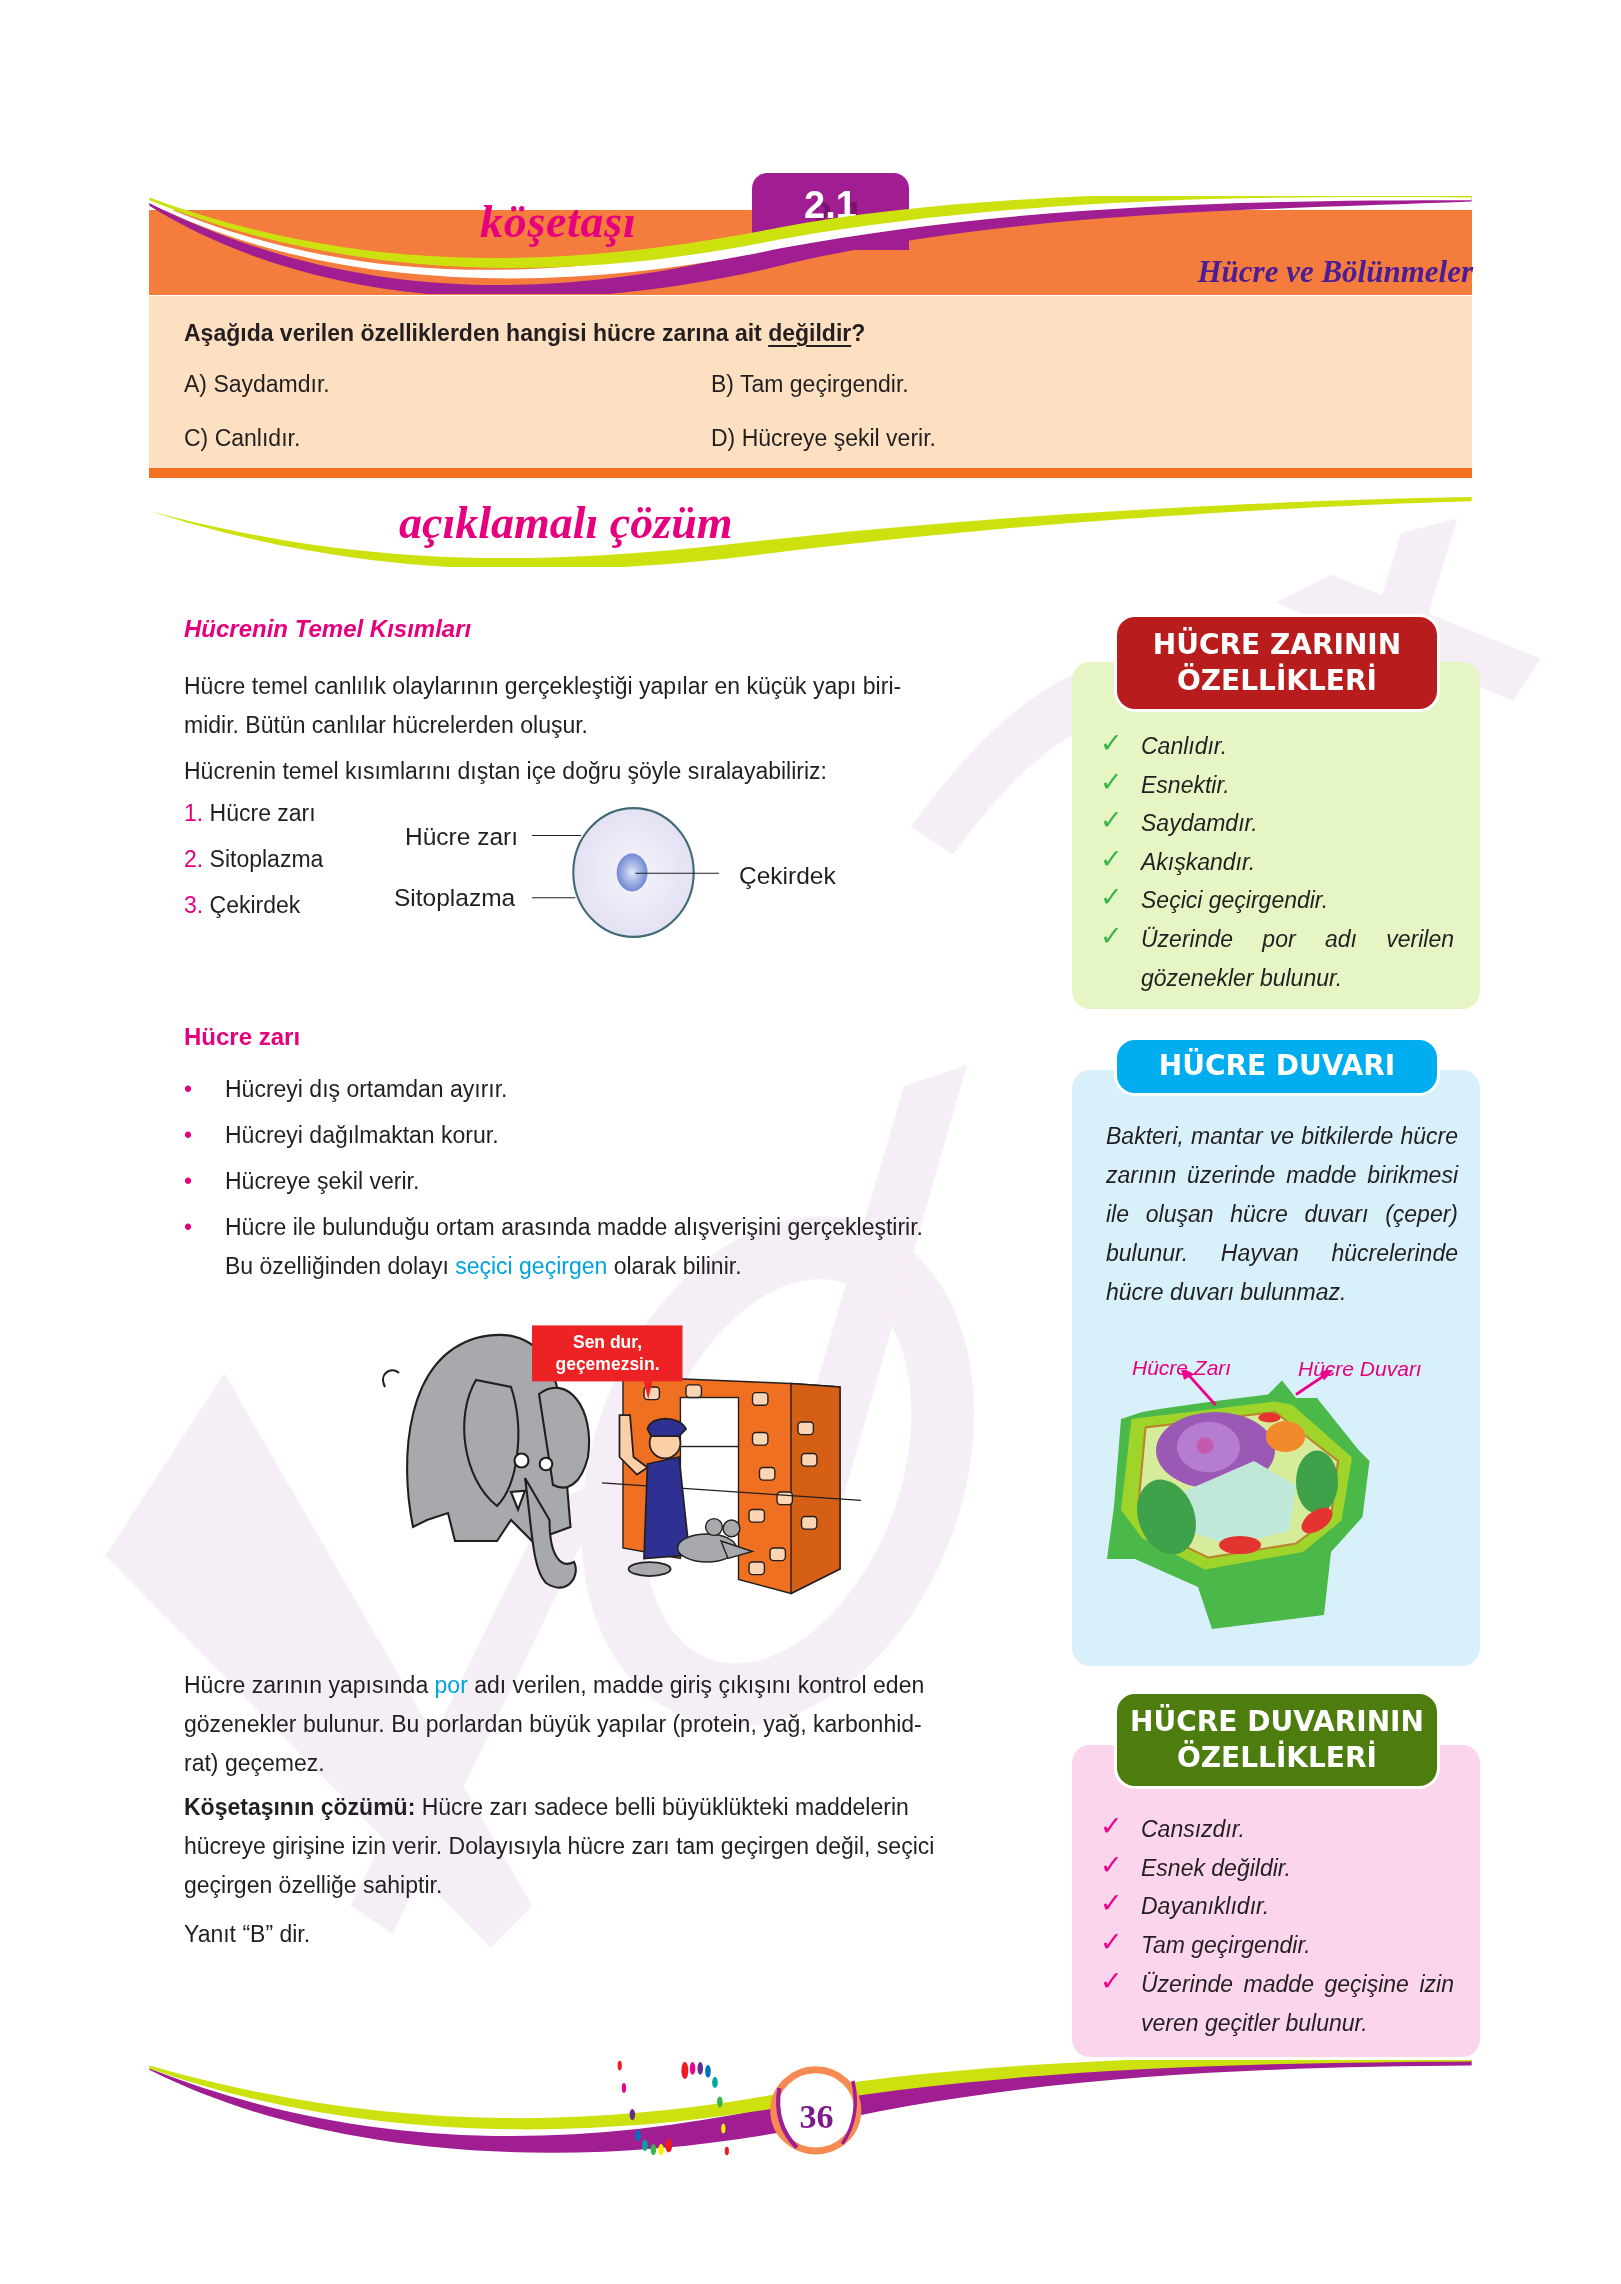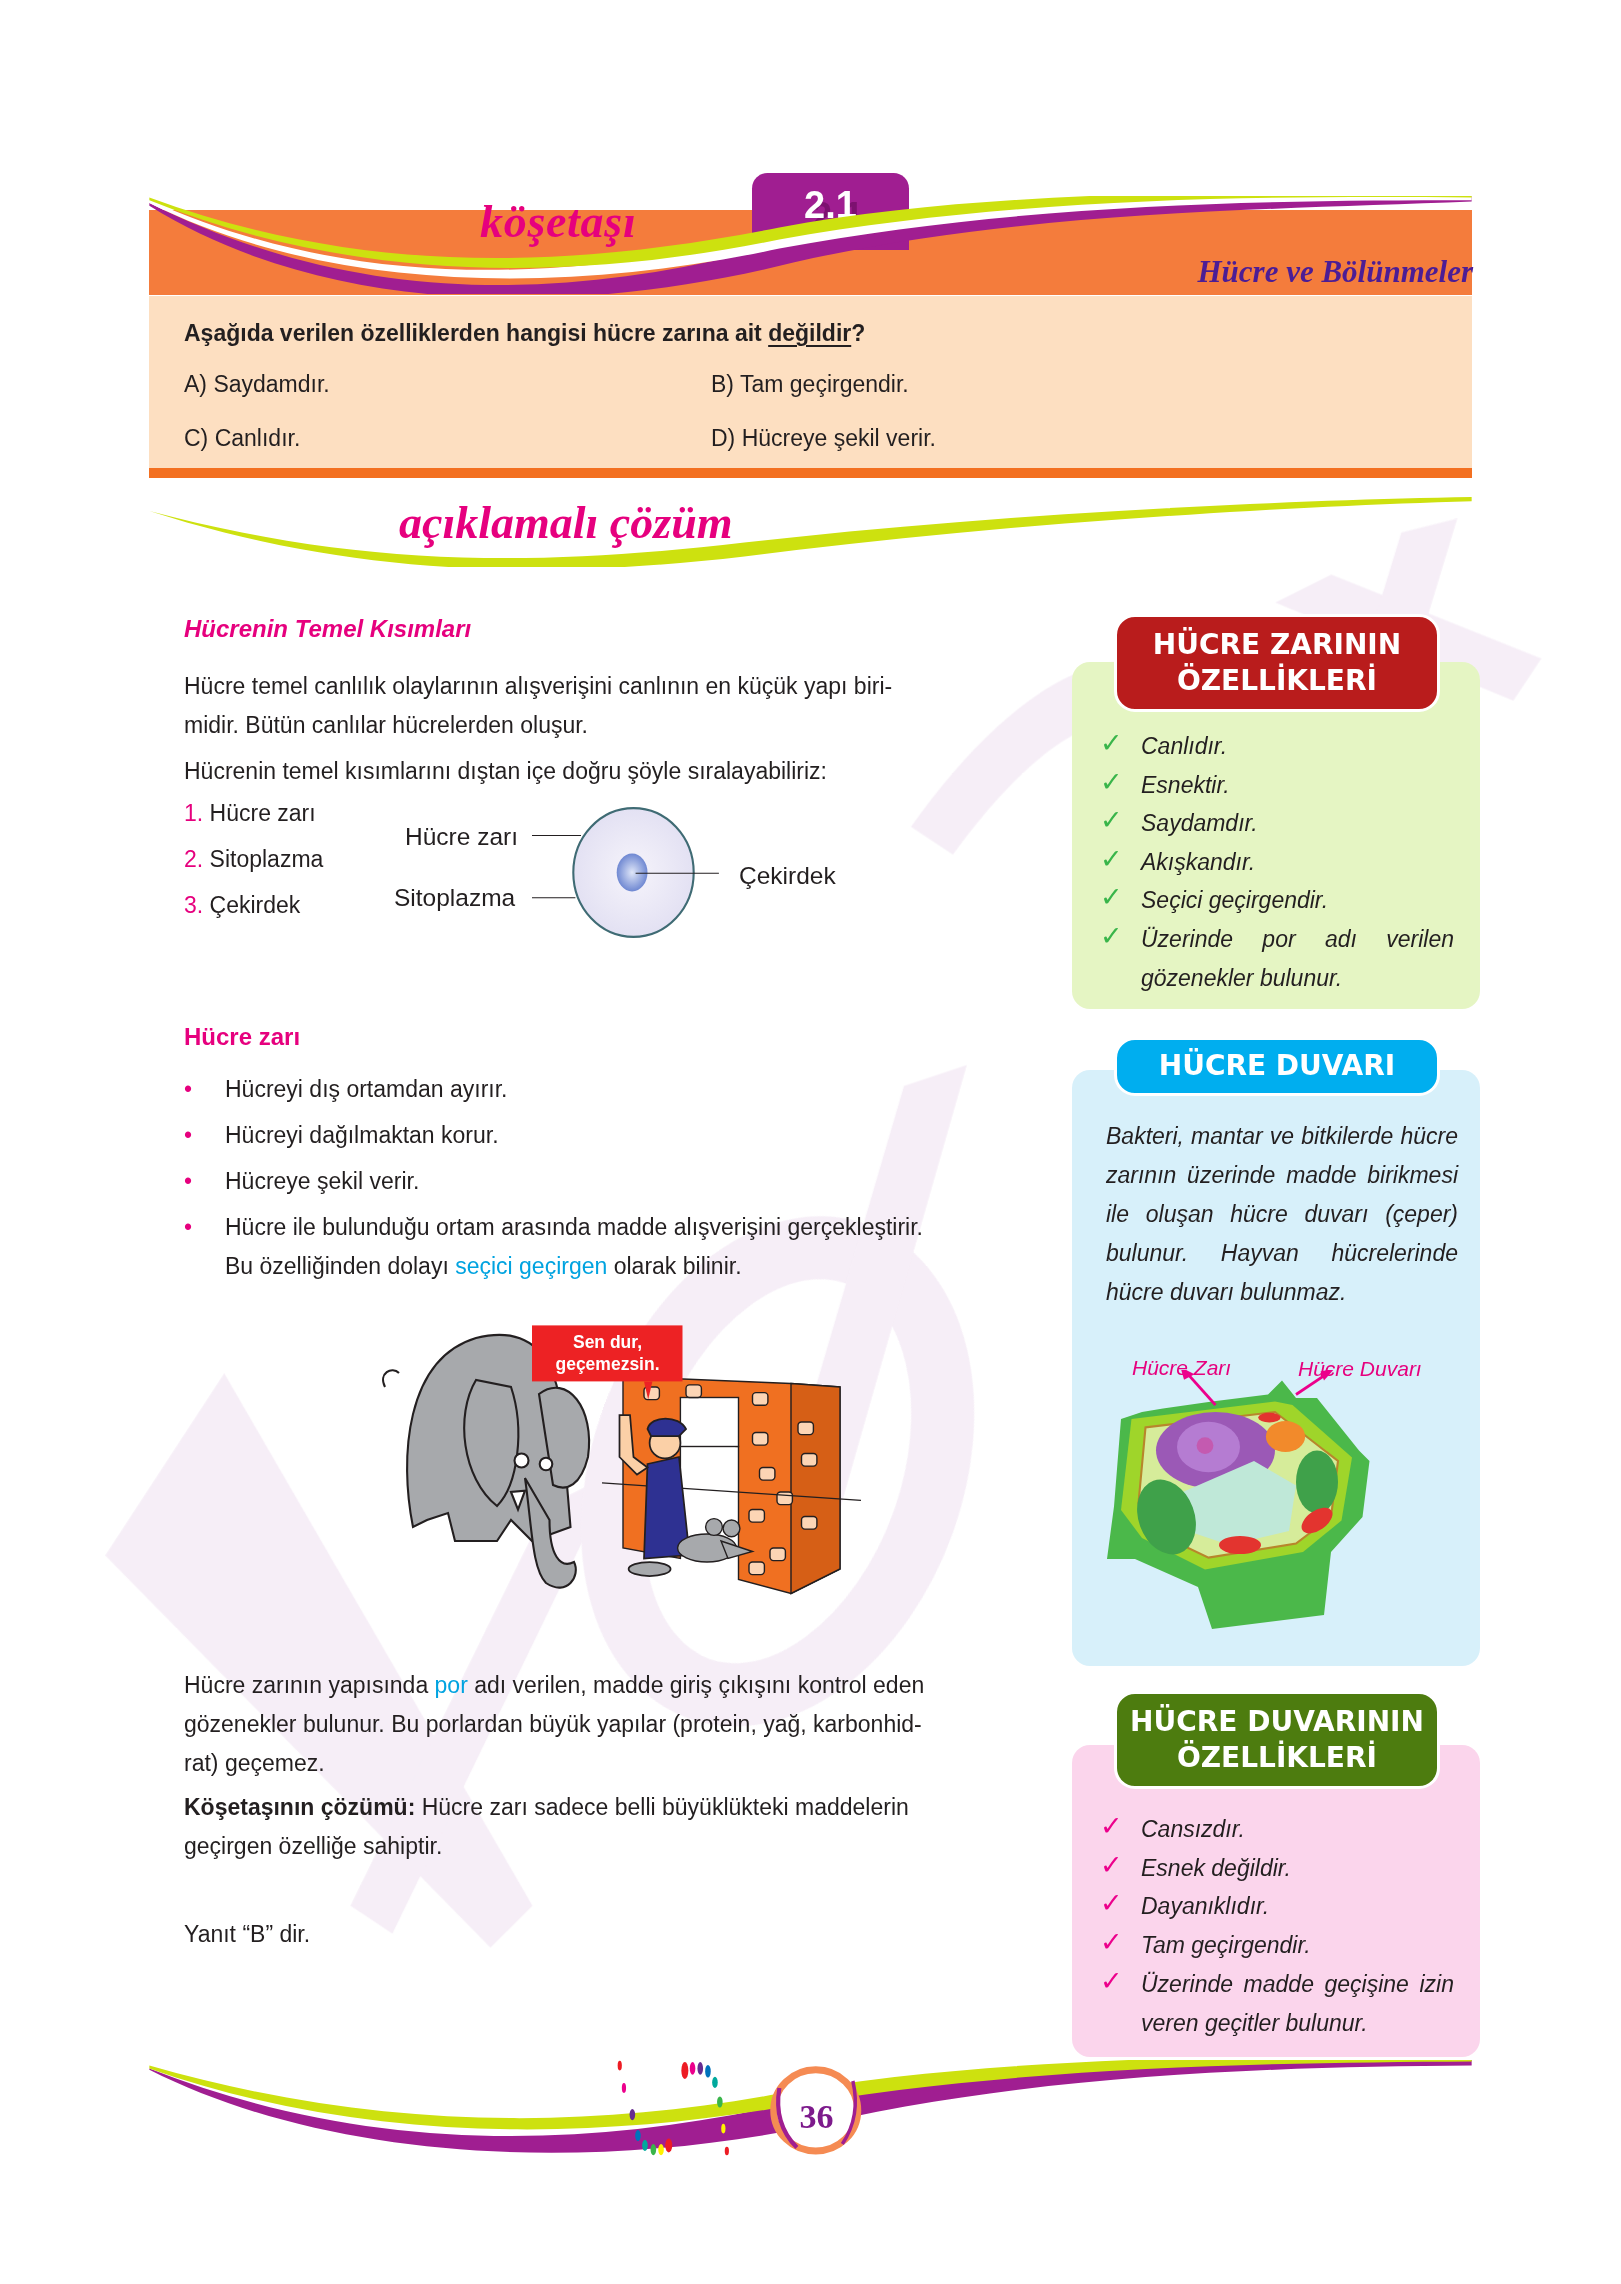--- a/index.html
+++ b/index.html
@@ -97,21 +97,21 @@
 <div class="opt" style="left:184px; top:425px;">C) Canlıdır.</div>
 <div class="opt" style="left:711px; top:425px;">D) Hücreye şekil verir.</div>
 
 <svg class="swoosh" style="left:149px; top:490px;" width="1323" height="77" viewBox="0 0 1889 110">
   <path d="M0 30 C 300 110, 550 110, 850 75 C 1200 35, 1600 15, 1889 10 L1889 16 C 1600 24, 1200 50, 850 95 C 550 130, 280 120, 0 30 Z" fill="#cde10f"></path>
 </svg>
 <div class="aciklamali">açıklamalı çözüm</div>
 
 <div class="h-pink" style="top:615px;font-style:italic;">Hücrenin Temel Kısımları</div>
 <div class="para" style="top:667px;">
-  <div>Hücre temel canlılık olaylarının alışverişini canlının en küçük yapı biri-</div>
+  <div>Hücre temel canlılık olaylarının gerçekleştiği yapılar en küçük yapı biri-</div>
   <div>midir. Bütün canlılar hücrelerden oluşur.</div>
 </div>
 <div class="para" style="top:752px;">Hücrenin temel kısımlarını dıştan içe doğru şöyle sıralayabiliriz:</div>
 
 <div class="listline" style="top:800px;text-align:right;"><span class="list-num">1.</span> <span>Hücre zarı</span></div>
 <div class="listline" style="top:846px;"><span class="list-num">2.</span> <span>Sitoplazma</span></div>
 <div class="listline" style="top:892px;"><span class="list-num">3.</span> <span>Çekirdek</span></div>
 
 <svg class="abs" style="left:532px; top:806px;" width="336" height="140" viewBox="0 0 480 200">
   <defs>
@@ -216,20 +216,21 @@
 </div>
 
 <div class="para" style="top:1666px;">
   <div><span>Hücre zarının yapısında </span><span class="blue">por</span><span> adı verilen, madde giriş çıkışını kontrol eden</span></div>
   <div>gözenekler bulunur. Bu porlardan büyük yapılar (protein, yağ, karbonhid-</div>
   <div>rat) geçemez.</div>
 </div>
 
 <div class="para" style="top:1788px;">
   <div><b>Köşetaşının çözümü:</b><span> Hücre zarı sadece belli büyüklükteki maddelerin</span></div>
+  <div>hücreye girişine izin verir. Dolayısıyla hücre zarı tam geçirgen değil, seçici</div>
   <div>geçirgen özelliğe sahiptir.</div>
 </div>
 
 <div class="para" style="top:1915px;">Yanıt “B” dir.</div>
 
 <div class="box box-green"></div>
 <div class="tab tab-green">
   <div>HÜCRE ZARININ</div>
   <div>ÖZELLİKLERİ</div>
 </div>

